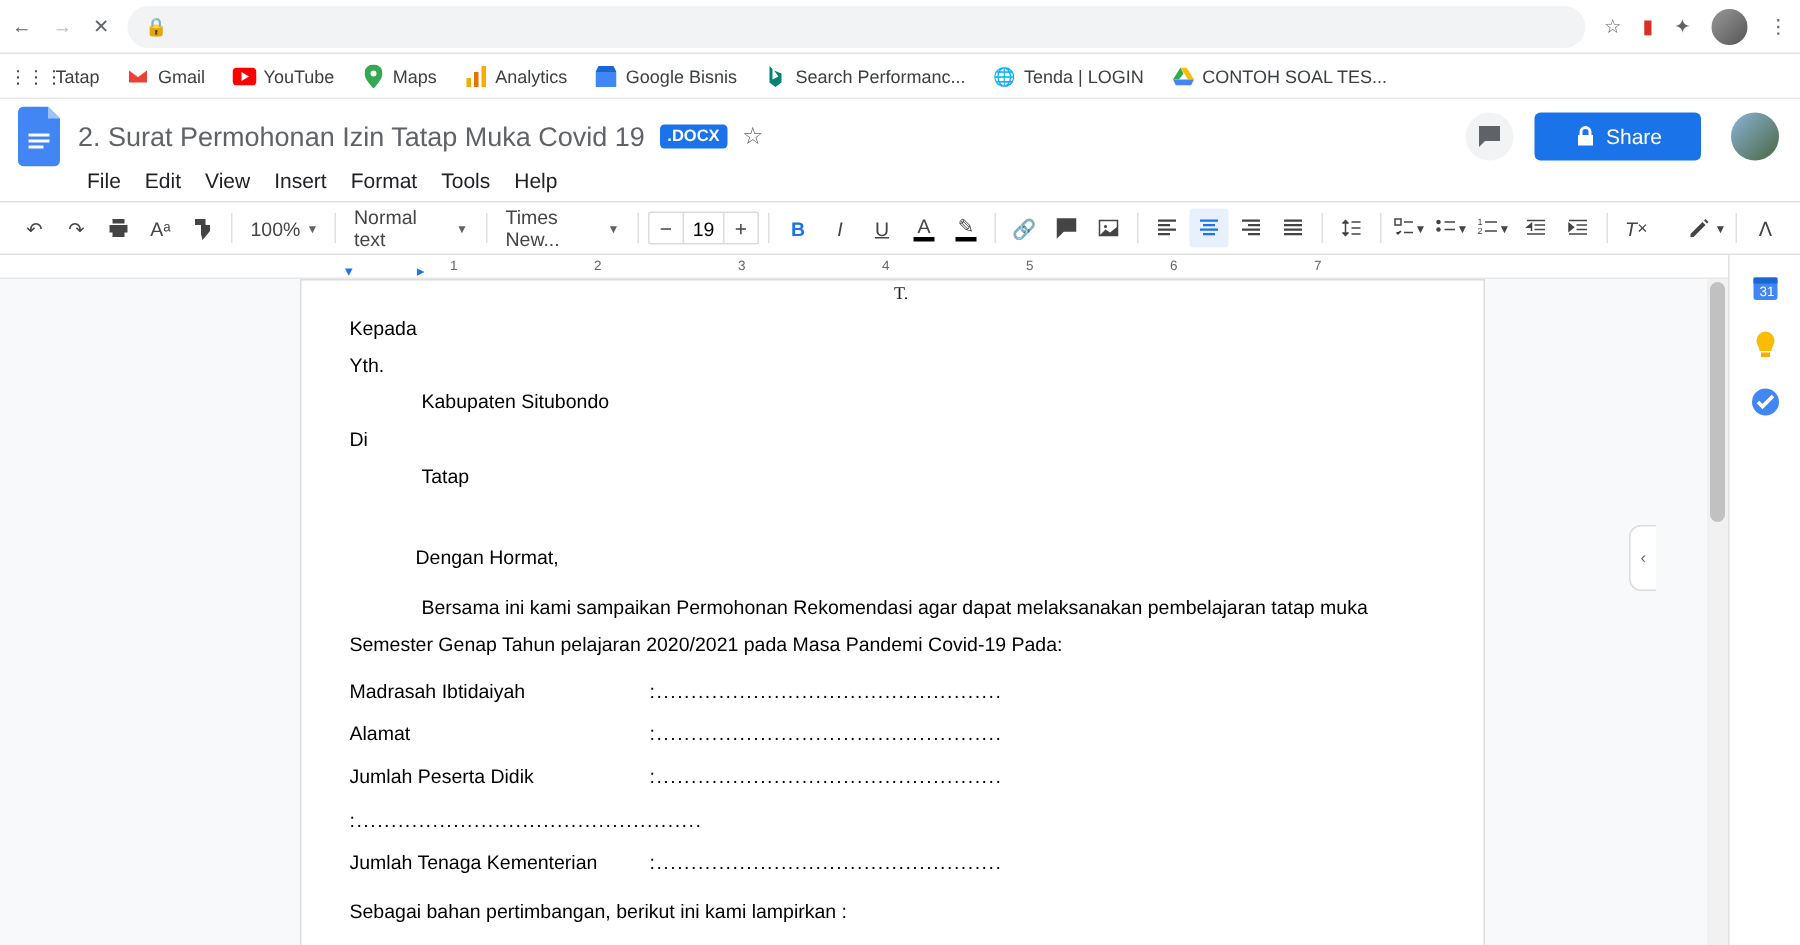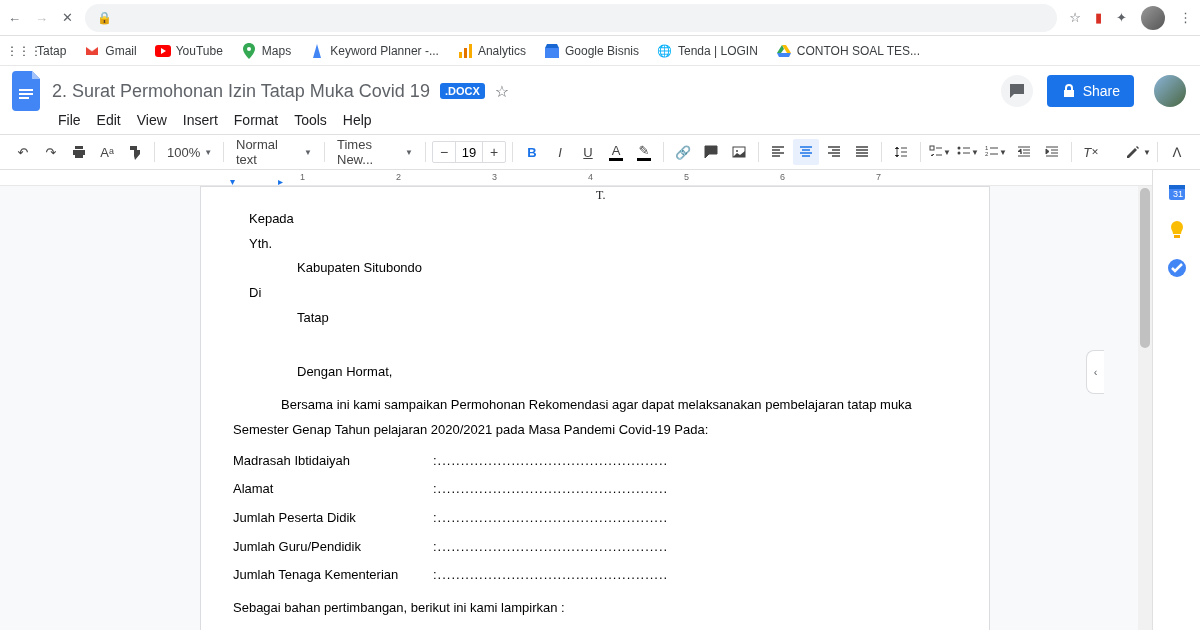--- a/index.html
+++ b/index.html
@@ -15,21 +15,21 @@
 .bm .ico{width:16px;height:16px;display:inline-flex;align-items:center;justify-content:center}
 .docs-header{display:flex;align-items:center;padding:6px 14px 0 8px;height:44px}
 .docs-logo{width:40px;height:40px;display:flex;align-items:center;justify-content:center}
 .docs-title-area{flex:1;display:flex;flex-direction:column;margin-left:4px}
 .title-row{display:flex;align-items:center;gap:10px}
 .doc-title{font-size:18px;color:#5f6368}
 .docx-badge{background:#1a73e8;color:#fff;font-size:11px;font-weight:bold;padding:2px 5px;border-radius:3px}
 .star{color:#5f6368;font-size:16px}
 .header-right{display:flex;align-items:center;gap:14px}
 .comment-btn{width:32px;height:32px;border-radius:50%;background:#f1f3f4;display:flex;align-items:center;justify-content:center;color:#5f6368}
-.share-btn{background:#1a73e8;color:#fff;border:none;border-radius:4px;padding:8px 14px;font-size:14px;font-weight:500;display:flex;align-items:flex-end;gap:6px;cursor:pointer}
+.share-btn{background:#1a73e8;color:#fff;border:none;border-radius:4px;padding:8px 26px;font-size:14px;font-weight:500;display:flex;align-items:flex-end;gap:6px;cursor:pointer}
 .avatar{width:32px;height:32px;border-radius:50%;background:linear-gradient(135deg,#8ab4d8,#4a6741);margin-left:6px}
 .menu-bar{display:flex;gap:4px;padding:0 52px 4px;font-size:14px;color:#202124}
 .menu-bar span{padding:2px 6px;cursor:pointer}
 .toolbar{height:36px;border-top:1px solid #e0e0e0;border-bottom:1px solid #e0e0e0;display:flex;align-items:center;padding:0 10px;gap:2px;color:#444}
 .tb-sep{width:1px;height:20px;background:#e0e0e0;margin:0 4px}
 .tb-btn{min-width:26px;height:26px;display:flex;align-items:center;justify-content:center;cursor:pointer;border-radius:2px;font-size:13px}
 .tb-dd{display:flex;align-items:center;padding:0 6px;gap:2px;font-size:13px;cursor:pointer}
 .tb-dd .arr{font-size:8px;color:#5f6368;margin-left:2px}
 .zoom-box{width:56px}
 .style-box{width:88px}
@@ -44,23 +44,23 @@
 .txt-color .bar{width:14px;height:3px;background:#000;margin-top:1px}
 .hl-color .bar{background:#000}
 .align-active{background:#e8f0fe;color:#1a73e8}
 .workspace{display:flex;height:484px}
 .doc-area{flex:1;background:#f8f9fa;position:relative;overflow:hidden}
 .ruler{height:16px;background:#fff;border-bottom:1px solid #e8e8e8;position:relative;font-size:9px;color:#666}
 .ruler-content{position:absolute;left:200px;width:790px;height:100%}
 .ruler-mark{position:absolute;top:2px}
 .ruler-ind{position:absolute;bottom:-2px;color:#1a73e8;font-size:10px}
 .page{background:#fff;width:790px;margin-left:200px;min-height:900px;border:1px solid #dadce0;padding:20px 72px 20px 32px;font-family:Calibri,Arial,sans-serif;font-size:13px;line-height:1.9;color:#000}
-.page .to-block{margin-left:16px}
+.page .to-block{margin-left:0}
 .page .indent1{margin-left:48px}
-.page .salut{margin-left:64px;margin-top:30px}
+.page .salut{margin-left:44px;margin-top:30px}
 .page .body1{margin-left:48px;margin-top:8px}
 .fields{margin-top:6px}
 .fields div{display:flex;margin-top:4px}
 .fields .lbl{width:200px}
 .fields .dots{letter-spacing:1px}
 .redline{border-bottom:2px solid #e53935;display:inline-block}
 .lampiran{margin-top:8px}
 .T-mark{position:absolute;left:596px;top:18px;font-family:'Times New Roman',serif;font-size:12px}
 .sidebar-right{width:48px;background:#fff;border-left:1px solid #e0e0e0;display:flex;flex-direction:column;align-items:center;padding-top:12px;gap:18px}
 .side-ico{width:20px;height:20px}
@@ -119,43 +119,43 @@
         <svg width="12" height="16" viewBox="0 0 12 16">
           <path fill="#34A853" d="M6 0C3 0 0 2 0 6c0 4 6 10 6 10s6-6 6-10c0-4-3-6-6-6z"></path>
           <circle cx="6" cy="6" r="2" fill="#fff"></circle>
         </svg>
       </span>
       <span>Maps</span>
     </div>
   <div class="bm">
       <span class="ico">
         <svg width="14" height="14" viewBox="0 0 14 14">
-          <path fill="#4285F4" d="M7 0l4 14H3z"></path>
-        </svg>
-      </span>
-      <span>Keyword Planner -...</span>
-    </div>
-  <div class="bm">
-      <span class="ico">
-        <svg width="14" height="14" viewBox="0 0 14 14">
           <rect x="1" y="8" width="3" height="6" fill="#F9AB00"></rect>
           <rect x="6" y="4" width="3" height="10" fill="#E37400"></rect>
           <rect x="11" y="0" width="3" height="14" fill="#F9AB00"></rect>
         </svg>
       </span>
       <span>Analytics</span>
     </div>
   <div class="bm">
       <span class="ico">
         <svg width="14" height="14" viewBox="0 0 14 14">
           <rect width="14" height="10" y="4" fill="#4285F4"></rect>
           <path fill="#1967D2" d="M0 4h14l-2-4H2z"></path>
         </svg>
       </span>
       <span>Google Bisnis</span>
+    </div>
+  <div class="bm">
+      <span class="ico">
+        <svg width="12" height="14" viewBox="0 0 12 14">
+          <path fill="#008373" d="M2 0v11l4 3 4-3V5L5 3l3 4-4 2V2z"></path>
+        </svg>
+      </span>
+      <span>Search Performanc...</span>
     </div>
   <div class="bm">
       <span class="ico">🌐</span>
       <span>Tenda | LOGIN</span>
     </div>
   <div class="bm">
       <span class="ico">
         <svg width="14" height="12" viewBox="0 0 14 12">
           <path fill="#FBBC04" d="M5 0h4l5 8H10z"></path>
           <path fill="#34A853" d="M0 8l5-8 2 4-3 4z"></path>
@@ -382,21 +382,20 @@
           </div>
         <div>
             <span class="lbl">Alamat</span>
             <span class="dots">:..................................................</span>
           </div>
         <div>
             <span class="lbl">Jumlah Peserta Didik</span>
             <span class="dots">:..................................................</span>
           </div>
         <div>
-            <span class="lbl">Jumlah Guru/Pendidik</span>
             <span class="dots">:..................................................</span>
           </div>
         <div>
             <span class="lbl">Jumlah Tenaga Kementerian</span>
             <span class="dots">:..................................................</span>
           </div>
       </div>
       <div class="lampiran">Sebagai bahan pertimbangan, berikut ini kami lampirkan :</div>
 
     </div>

